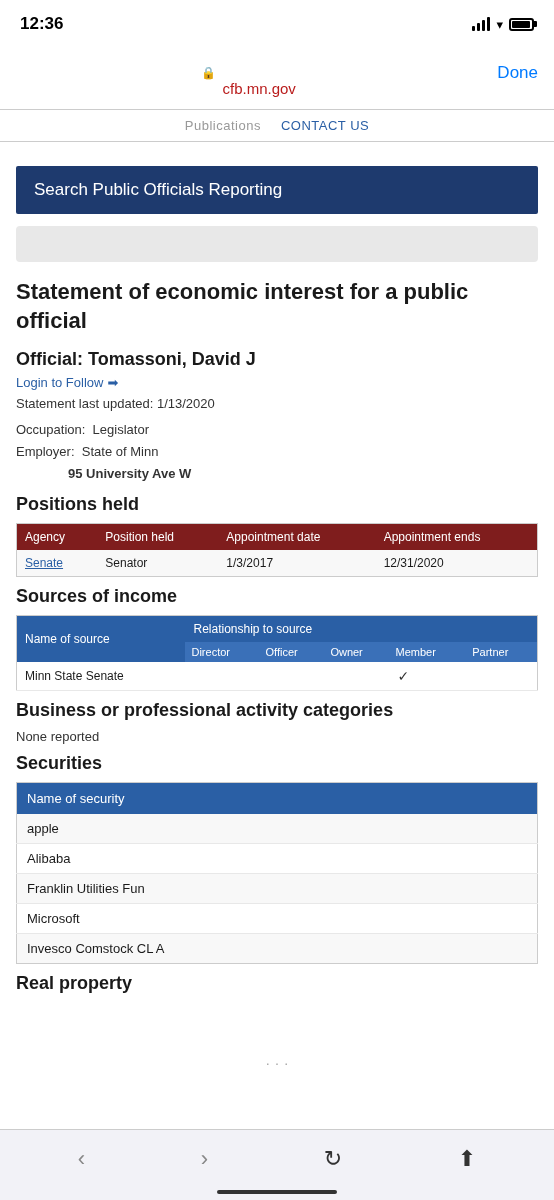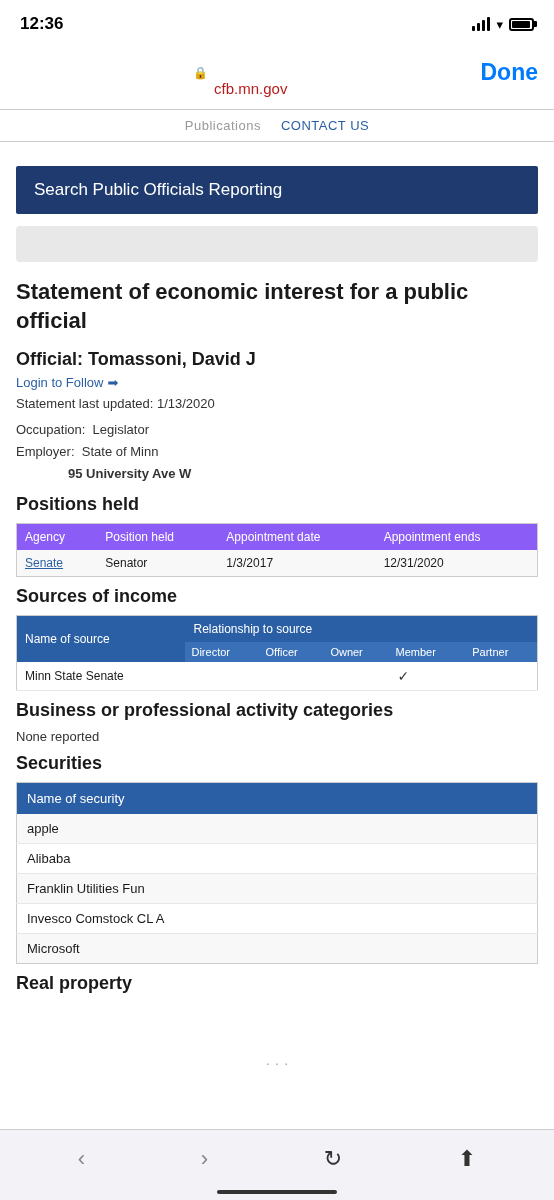--- a/index.html
+++ b/index.html
@@ -91,23 +91,23 @@
       font-size: 12px;
       color: #666;
     }
     .url-text {
       font-size: 15px;
       color: #b91c1c;
       font-weight: 400;
       margin-top: 32px;
     }
     .done-btn {
-      font-size: 23px;
+      font-size: 17px;
       color: #007AFF;
-      font-weight: 700;
+      font-weight: 400;
       background: none;
       border: none;
       cursor: pointer;
       padding: 0 0 0 16px;
     }
 
     
     .nav-bar {
       border-top: 1px solid #ccc;
       border-bottom: 1px solid #ccc;
@@ -202,21 +202,21 @@
 
     
     .data-table {
       width: 100%;
       border-collapse: collapse;
       font-size: 12px;
       border: 1px solid #ccc;
       overflow: hidden;
     }
     .data-table th {
-      background: #8b5cf6;
+      background: #7f1d1d;
       color: #fff;
       padding: 6px 8px;
       text-align: left;
       font-weight: 500;
       white-space: nowrap;
     }
     .data-table td {
       padding: 6px 8px;
       border-bottom: 1px solid #e8e8e8;
       vertical-align: top;
@@ -486,24 +486,24 @@
     <tr>
           <td>apple</td>
         </tr>
         <tr>
           <td>Alibaba</td>
         </tr>
         <tr>
           <td>Franklin Utilities Fun</td>
         </tr>
         <tr>
-          <td>Invesco Comstock CL A</td>
+          <td>Microsoft</td>
         </tr>
         <tr>
-          <td>Microsoft</td>
+          <td>Invesco Comstock CL A</td>
         </tr>
       </tbody>
   </table>
 
   <div class="real-property-section">
     <h2 class="section-header">Real property</h2>
   </div>
 
   <div style="text-align:center; color:#aaa; font-size:15px; padding-bottom:90px;">
     <span>· · ·</span>

